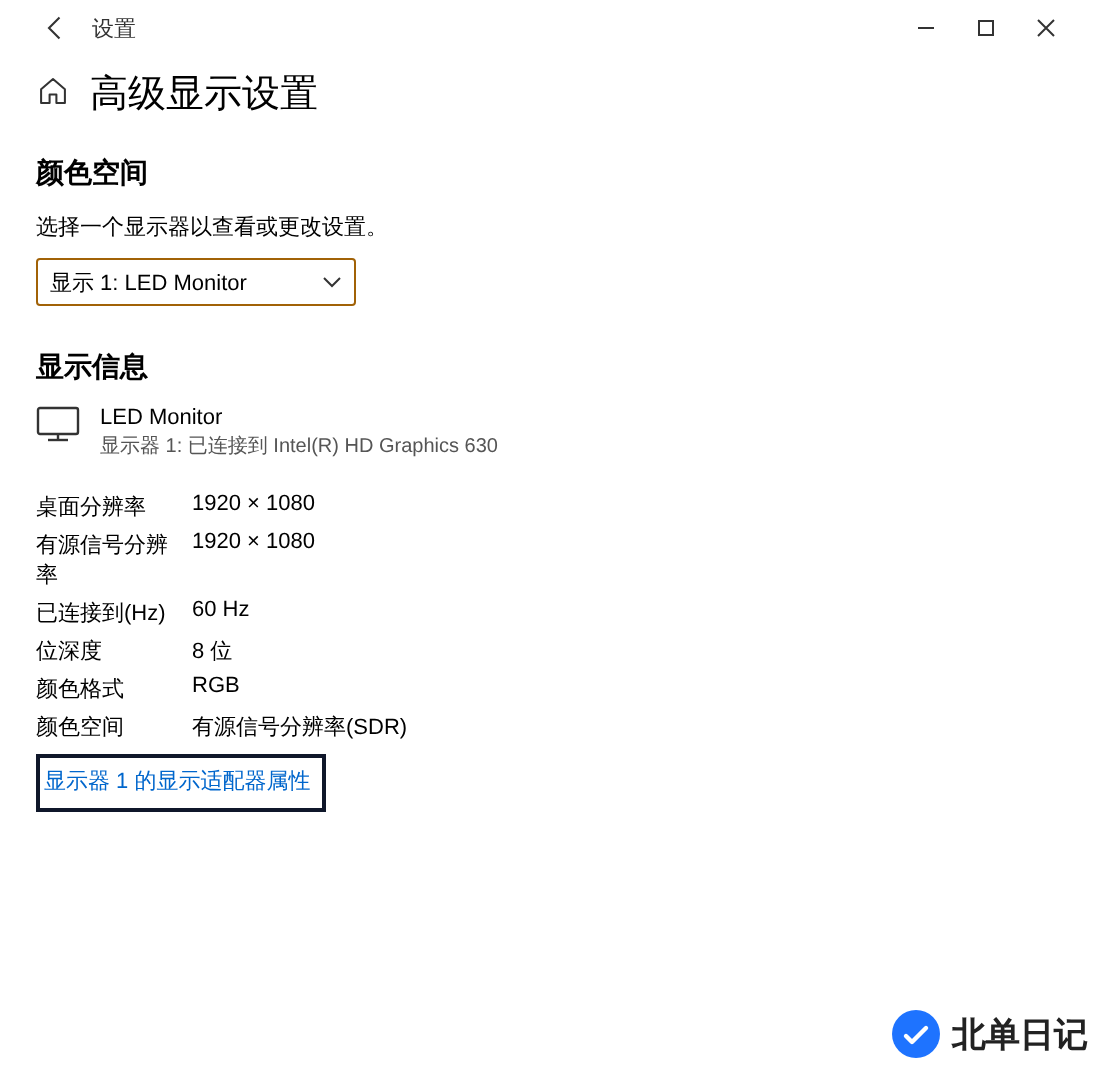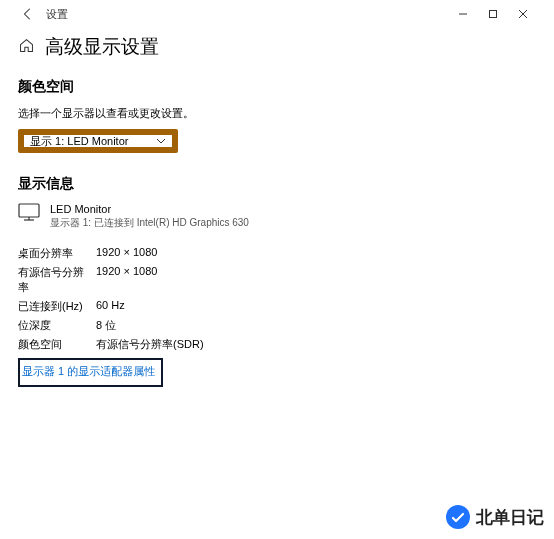--- a/index.html
+++ b/index.html
@@ -55,21 +55,21 @@
     font-size: 14px;
     font-weight: 600;
     margin-bottom: 10px;
   }
   .section { margin-bottom: 22px; }
   .help-text {
     font-size: 11px;
     margin-bottom: 8px;
   }
   .select {
-    border: 6px solid #a16207;
+    border: 1px solid #a16207;
     border-radius: 2px;
     width: 160px;
     height: 24px;
     display: flex;
     align-items: center;
     justify-content: space-between;
     padding: 0 6px;
     font-size: 11px;
     cursor: default;
     background: #fff;
@@ -196,20 +196,24 @@
           </tr>
           <tr>
             <td class="label">已连接到(Hz)</td>
             <td class="val">60 Hz</td>
           </tr>
           <tr>
             <td class="label">位深度</td>
             <td class="val">8 位</td>
           </tr>
           <tr>
+            <td class="label">颜色格式</td>
+            <td class="val">RGB</td>
+          </tr>
+          <tr>
             <td class="label">颜色空间</td>
             <td class="val">有源信号分辨率(SDR)</td>
           </tr>
         </tbody>
     </table>
     <div class="link-box">
       <span class="link">显示器 1 的显示适配器属性</span>
     </div>
   </div>
 </div>

